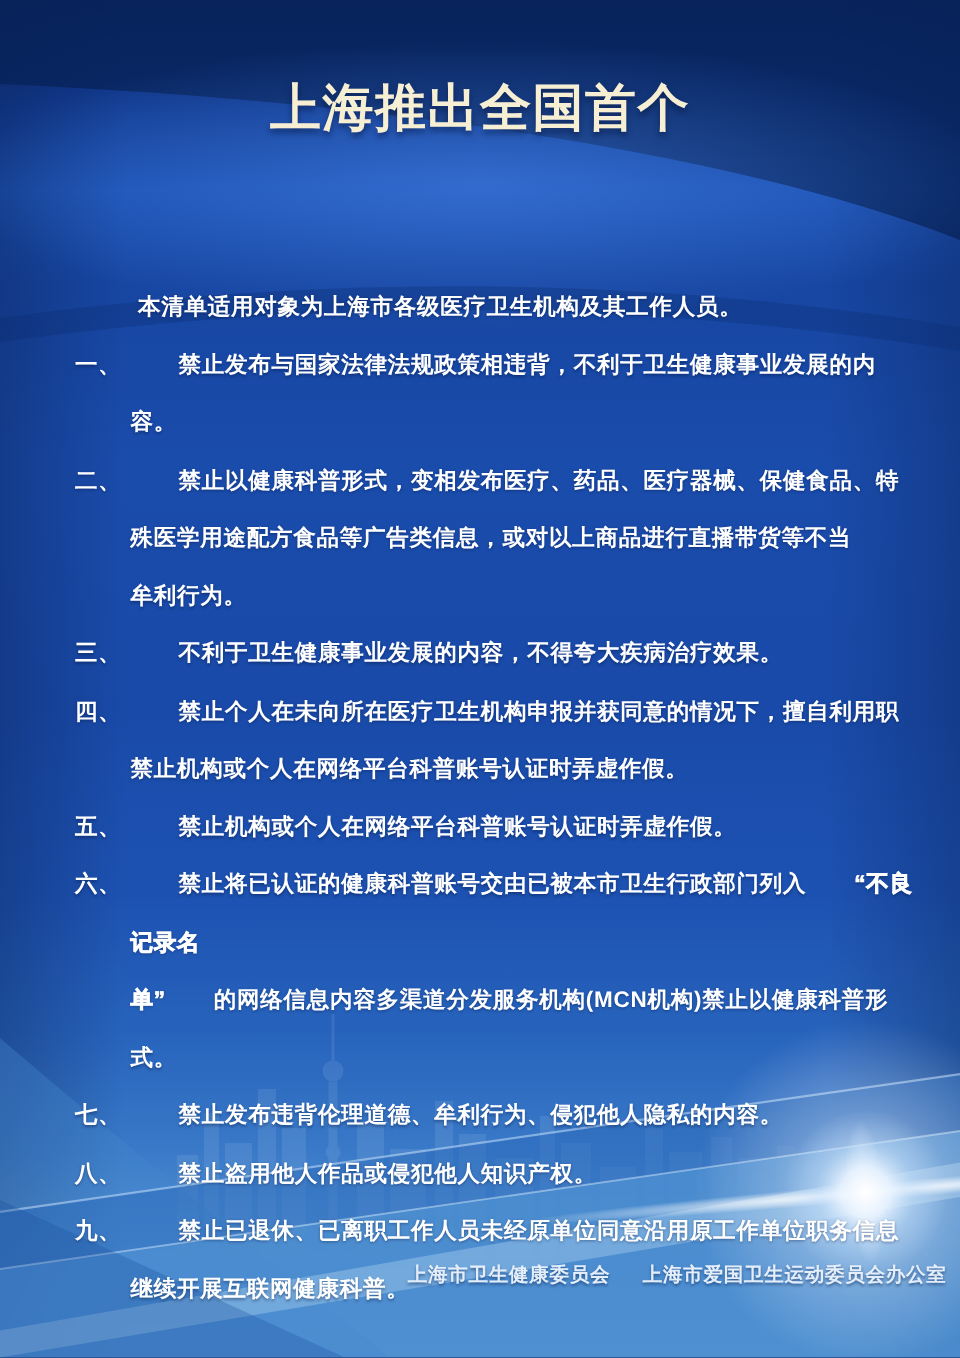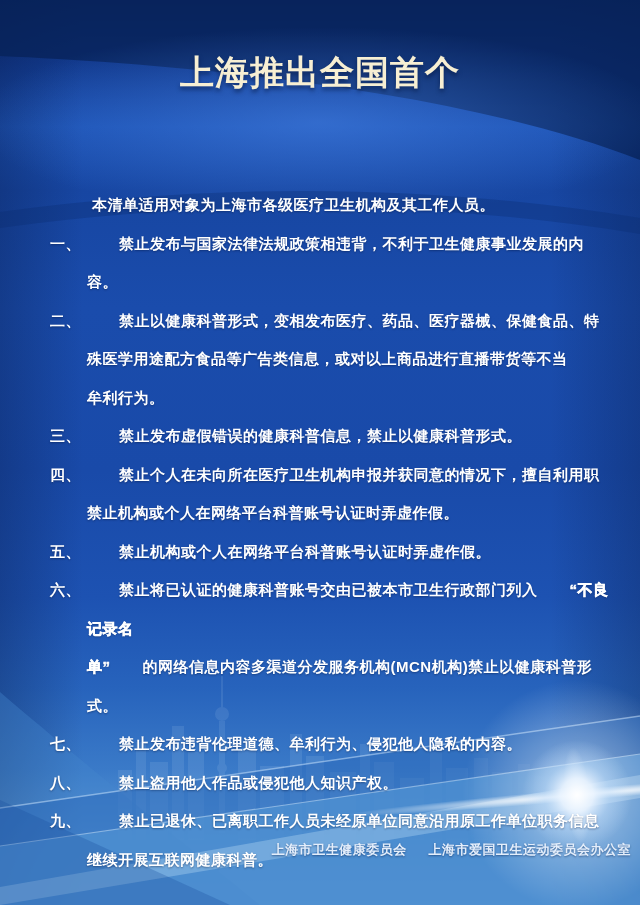--- a/index.html
+++ b/index.html
@@ -114,21 +114,21 @@
           <div class="item-text"><span class="seg">禁止发布与国家法律法规政策相违背，不利于卫生健康事业发展的内容。</span></div>
         </div>
         <div class="item">
           <span class="item-num">二、</span>
           <div class="item-text"><span class="seg">禁止以健康科普形式，变相发布医疗、药品、医疗器械、保健食品、特
 殊医学用途配方食品等广告类信息，或对以上商品进行直播带货等不当
 牟利行为。</span></div>
         </div>
         <div class="item">
           <span class="item-num">三、</span>
-          <div class="item-text"><span class="seg">禁止发布虚假错误的健康科普信息，禁止以健康科普形式。</span></div>
+          <div class="item-text"><span class="seg">不利于卫生健康事业发展的内容，不得夸大疾病治疗效果。</span></div>
         </div>
         <div class="item">
           <span class="item-num">四、</span>
           <div class="item-text"><span class="seg">禁止个人在未向所在医疗卫生机构申报并获同意的情况下，擅自利用职
 禁止机构或个人在网络平台科普账号认证时弄虚作假。</span></div>
         </div>
         <div class="item">
           <span class="item-num">五、</span>
           <div class="item-text"><span class="seg">禁止机构或个人在网络平台科普账号认证时弄虚作假。</span></div>
         </div>

